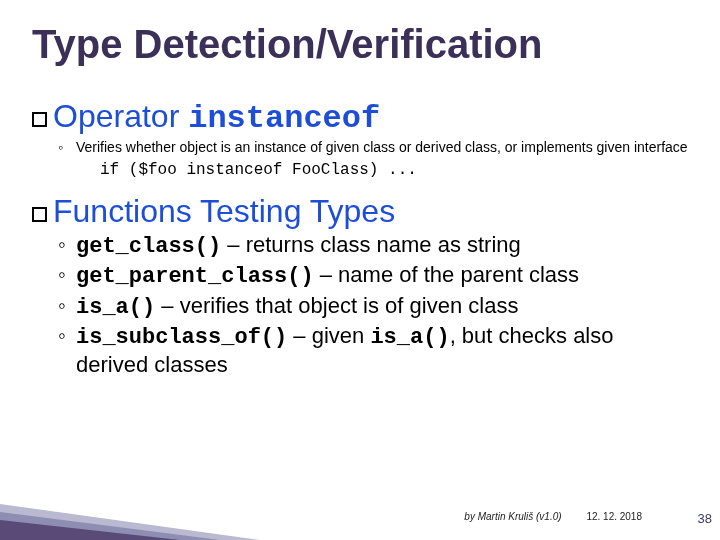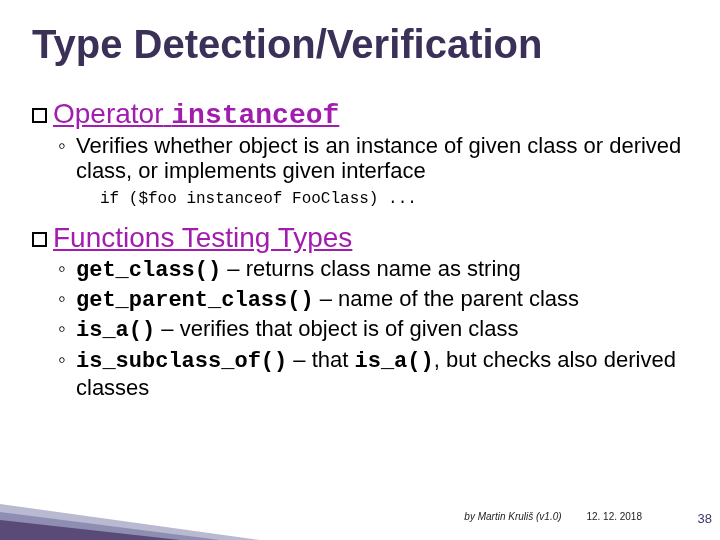--- a/index.html
+++ b/index.html
@@ -28,39 +28,38 @@
     color: #3b3058;
     letter-spacing: 0px;
   }
   .content {
     position: absolute;
     top: 98px;
     left: 32px;
     right: 30px;
   }
   .h1 {
-    font-size: 28px;
-    color: #a21caf;
+    font-size: 32px;
+    color: #1d4ed8;
     margin: 0 0 2px 0;
-    text-decoration: underline;
   }
   .h1 .sq {
     display: inline-block;
     width: 11px;
     height: 11px;
     border: 2px solid #000;
     margin-right: 6px;
     position: relative;
     top: 0px;
   }
   .h1 .mono {
     font-family: "Consolas", "Courier New", monospace;
   }
   .sub1 {
-    font-size: 22px;
+    font-size: 14px;
     color: #000;
     margin: 0 0 2px 44px;
     line-height: 1.15;
   }
   .sub1 .caret {
     display: inline-block;
     width: 14px;
     color: #000;
     margin-left: -18px;
     margin-right: 4px;
@@ -149,21 +148,21 @@
     <div class="sub2">
       <span class="caret">◦</span>
       <span class="mono">get_parent_class()</span><span> – name of the parent class</span>
     </div>
     <div class="sub2">
       <span class="caret">◦</span>
       <span class="mono">is_a()</span><span> – verifies that object is of given class</span>
     </div>
     <div class="sub2">
       <span class="caret">◦</span>
-      <span class="mono">is_subclass_of()</span><span> – that </span><span class="mono">is_a()</span><span>, but checks also derived classes</span>
+      <span class="mono">is_subclass_of()</span><span> – given </span><span class="mono">is_a()</span><span>, but checks also derived classes</span>
     </div>
 
   </div>
 
   <svg class="wedge" viewBox="0 0 260 50" preserveAspectRatio="none">
     <polygon points="0,50 260,50 0,14" fill="#b9b9d1"></polygon>
     <polygon points="0,50 220,50 0,22" fill="#8e8eb3"></polygon>
     <polygon points="0,50 180,50 0,30" fill="#5a4a78"></polygon>
   </svg>
 

